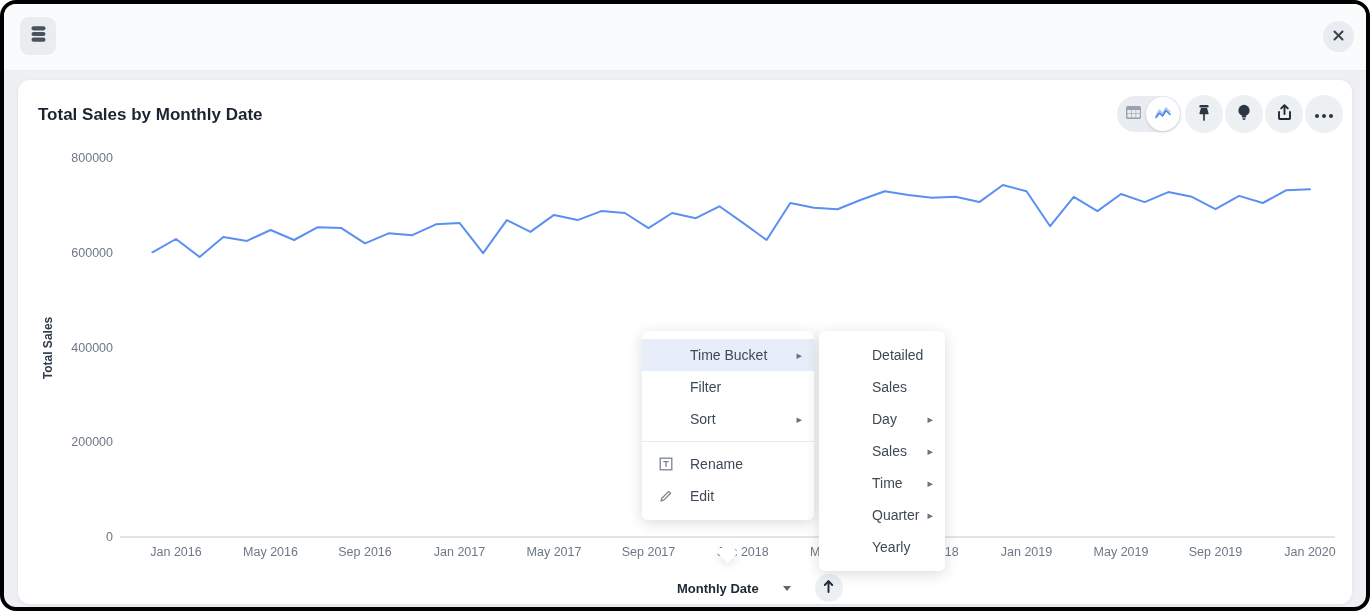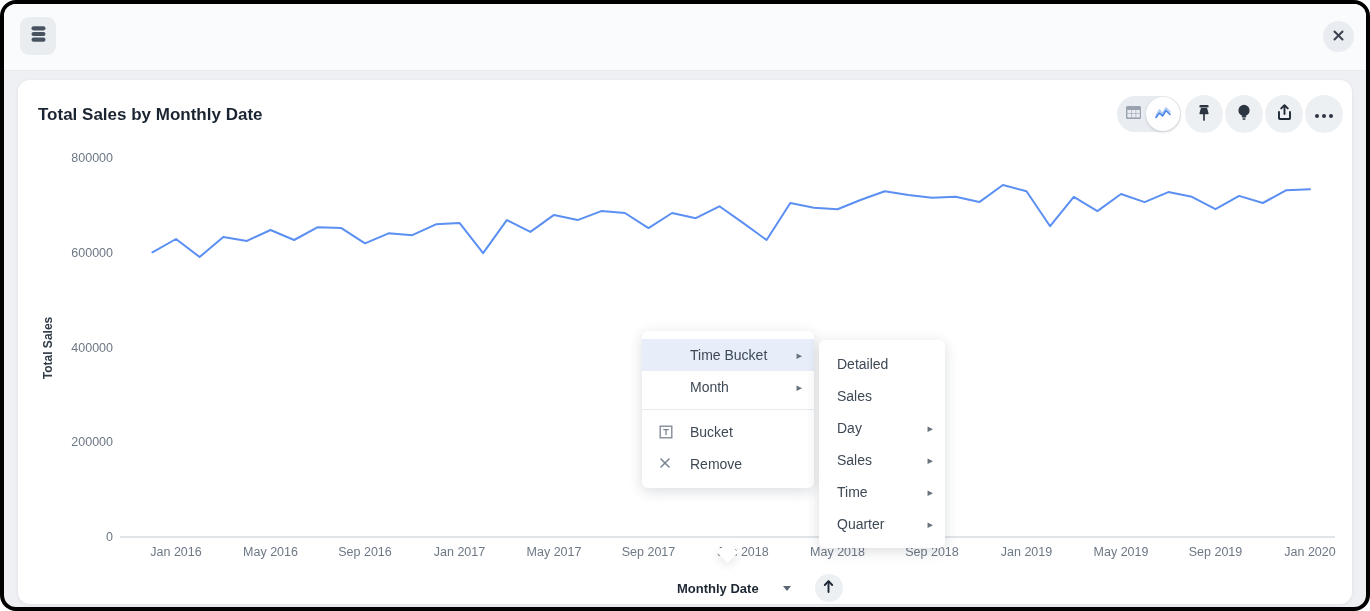--- a/index.html
+++ b/index.html
@@ -34,21 +34,21 @@
   .chart-svg{position:absolute;left:0;top:0;}
   .xaxis-ctl{position:absolute;left:659px;top:494px;display:flex;align-items:center;gap:24px;cursor:pointer;}
   .xaxis-ctl .lbl{font-size:13px;font-weight:700;color:#1d2733;}
   .chev{width:0;height:0;border-left:4.5px solid transparent;border-right:4.5px solid transparent;border-top:5px solid #5a6673;}
   .sort-btn{width:28px;height:28px;border-radius:50%;background:#edf0f3;display:flex;align-items:center;justify-content:center;cursor:pointer;}
 
   
   .menu{position:absolute;background:#fff;border-radius:6px;box-shadow:0 3px 14px rgba(25,35,55,.16);
     padding:8px 0;z-index:30;box-sizing:border-box;}
   .menu.main{left:638px;top:327px;width:172px;}
-  .menu.sub{left:815px;top:336px;width:126px;}
+  .menu.sub{left:815px;top:327px;width:126px;padding-left:35px;}
   .menu-item{height:32px;display:flex;align-items:center;padding:0 12px 0 48px;font-size:14px;color:#3e4956;cursor:pointer;position:relative;}
   .menu.sub .menu-item{padding-left:18px;}
   .menu-item.hl{background:#e7eef9;}
   .menu-item .mi-icon{position:absolute;left:16px;top:8px;width:16px;height:16px;display:flex;}
   .menu-item .mi-arrow{margin-left:auto;color:#67727f;font-size:11px;line-height:1;}
   .menu-divider{height:1px;background:#e8eaee;margin:6px 0;}
   .menu-caret{position:absolute;left:716px;top:541px;width:15px;height:15px;background:#fff;transform:rotate(45deg);
     box-shadow:3px 3px 8px rgba(25,35,55,.10);z-index:29;}
 </style>
 </head>
@@ -180,42 +180,44 @@
       </div>
     </div>
 
     <div class="menu-caret"></div>
     <div class="menu main" id="main-menu">
         <div class="menu-item hl">
           <span>Time Bucket</span>
           <span class="mi-arrow">▸</span>
         </div>
         <div class="menu-item">
-          <span>Month</span>
+          <span>Filter</span>
+        </div>
+        <div class="menu-item">
+          <span>Sort</span>
           <span class="mi-arrow">▸</span>
         </div>
         <div class="menu-divider"></div>
         <div class="menu-item">
           <span class="mi-icon">
             <svg width="16" height="16" viewBox="0 0 16 16" fill="none">
               <rect x="2.2" y="2.2" width="11.6" height="11.6" stroke="#7b8492" stroke-width="1.3"></rect>
               <line x1="5.3" y1="5.6" x2="10.7" y2="5.6" stroke="#7b8492" stroke-width="1.3"></line>
               <line x1="8" y1="5.6" x2="8" y2="11" stroke="#7b8492" stroke-width="1.3"></line>
             </svg>
           </span>
-          <span>Bucket</span>
+          <span>Rename</span>
         </div>
         <div class="menu-item">
           <span class="mi-icon">
-            <svg width="14" height="14" viewBox="0 0 14 14">
-              <line x1="3" y1="3" x2="11" y2="11" stroke="#7b8492" stroke-width="1.6" stroke-linecap="round"></line>
-              <line x1="11" y1="3" x2="3" y2="11" stroke="#7b8492" stroke-width="1.6" stroke-linecap="round"></line>
-            </svg>
-          </span>
-          <span>Remove</span>
+            <svg width="16" height="16" viewBox="0 0 16 16" fill="none">
+              <path d="M3 13 L3.9 10.2 L10.7 3.4 L12.6 5.3 L5.8 12.1 L3 13 Z" stroke="#7b8492" stroke-width="1.3" stroke-linejoin="round"></path>
+            </svg>
+          </span>
+          <span>Edit</span>
         </div>
       </div>
     <div class="menu sub" id="sub-menu">
         <div class="menu-item">
           <span>Detailed</span>
         </div>
         <div class="menu-item">
           <span>Sales</span>
         </div>
         <div class="menu-item">
@@ -226,17 +228,20 @@
           <span>Sales</span>
           <span class="mi-arrow">▸</span>
         </div>
         <div class="menu-item">
           <span>Time</span>
           <span class="mi-arrow">▸</span>
         </div>
         <div class="menu-item">
           <span>Quarter</span>
           <span class="mi-arrow">▸</span>
+        </div>
+        <div class="menu-item">
+          <span>Yearly</span>
         </div>
       </div>
 
   </div>
 </div>
 
 </body></html>

